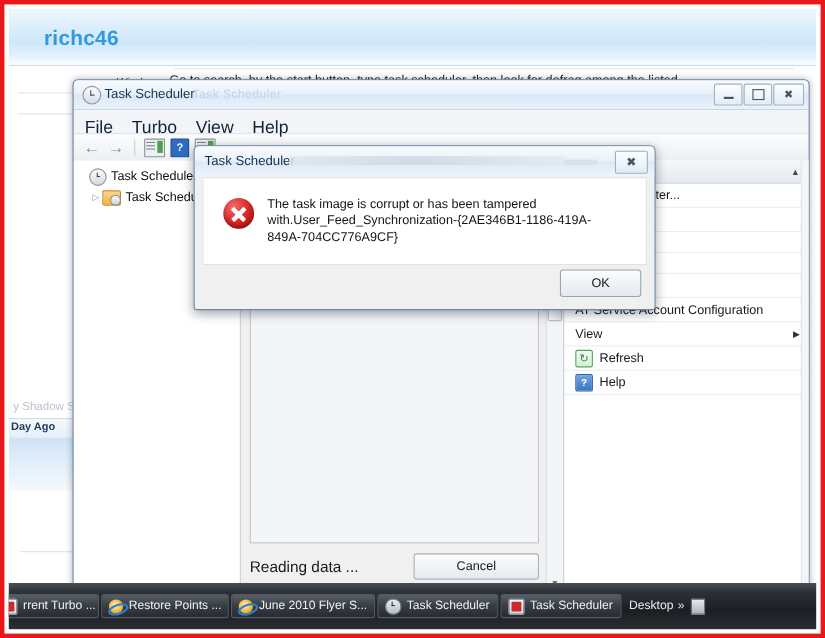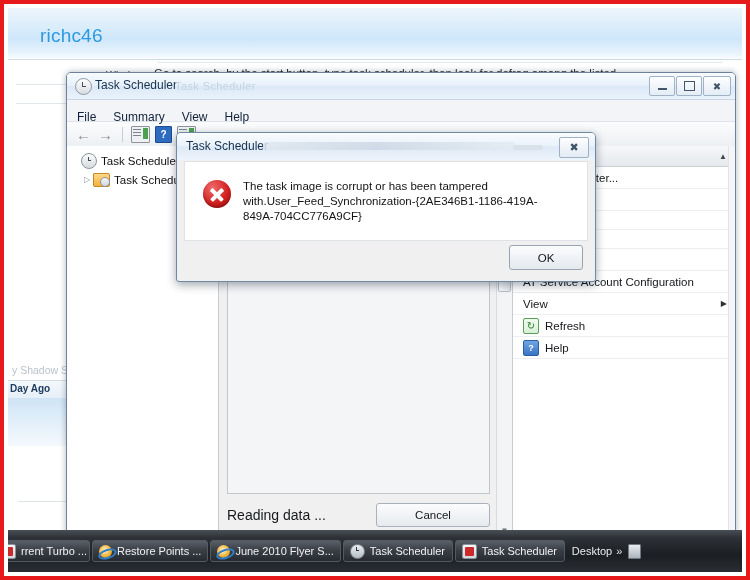--- a/index.html
+++ b/index.html
@@ -24,21 +24,21 @@
   }
   .wp-hero{
     position:absolute;left:0;top:0;width:100%;height:52px;
     background:linear-gradient(180deg,#eef6fc 0%,#dceefb 32%,#cfe7fa 60%,#e9f4fd 88%,#ffffff 100%);
   }
   .wp-hero:after{
     content:"";position:absolute;left:0;right:0;bottom:0;height:1px;background:#cfdce8;
   }
   .wp-user{
     position:absolute;left:32px;top:17px;
-    font-size:19px;font-weight:normal;color:#2e9ae0;letter-spacing:.2px;
+    font-size:19px;font-weight:bold;color:#2e9ae0;letter-spacing:.2px;
   }
   .wp-subject{
     position:absolute;left:168px;top:35px;
     font-size:11.5px;font-weight:bold;color:#1c1c1c;
   }
   .wp-rule{
     position:absolute;left:150px;right:20px;top:54px;height:1px;background:#e1e7ed;
   }
   .wp-body{
     position:absolute;left:146px;top:59px;right:14px;
@@ -115,21 +115,21 @@
   }
   .wbtn.close{width:26px;}
   .wbtn .g{position:absolute;left:0;right:0;top:0;bottom:0;display:flex;align-items:center;justify-content:center;font-size:10px;color:#45566a;}
   .wbtn .min{width:9px;height:2px;background:#45566a;margin-top:5px;}
   .wbtn .max{width:9px;height:8px;border:1.5px solid #45566a;}
 
   .mmc-menu{
     height:21px;background:#f2f4f7;border-bottom:1px solid #dfe4ea;
     display:flex;align-items:center;padding-left:10px;
   }
-  .mmc-menu span{font-size:12px;color:#12223a;margin-right:17px;margin-top:12px;}
+  .mmc-menu span{font-size:16px;color:#12223a;margin-right:17px;margin-top:12px;}
 
   .mmc-tool{
     height:25px;background:linear-gradient(180deg,#fbfcfd,#eceff3);
     border-bottom:1px solid #d7dce2;display:flex;align-items:center;padding-left:8px;gap:5px;
   }
   .tbtn{width:17px;height:17px;position:relative;display:flex;align-items:center;justify-content:center;}
   .arrow{font-size:15px;color:#8a8a8a;line-height:1;}
   .tdiv{width:1px;height:15px;background:#c9ced4;margin:0 3px;}
   .ticon{
     width:17px;height:15px;border:1px solid #8c939b;background:#eef1f4;border-radius:1px;position:relative;
@@ -387,21 +387,21 @@
             </div>
         </div>
         <div class="wbtn close">
           <div class="g">✖</div>
         </div>
       </div>
     </div>
 
     <div class="mmc-menu">
       <span>File</span>
-      <span>Summary</span>
+      <span>Turbo</span>
       <span>View</span>
       <span>Help</span>
     </div>
 
     <div class="mmc-tool">
       <div class="tbtn">
         <span class="arrow">←</span>
       </div>
       <div class="tbtn">
         <span class="arrow">→</span>

